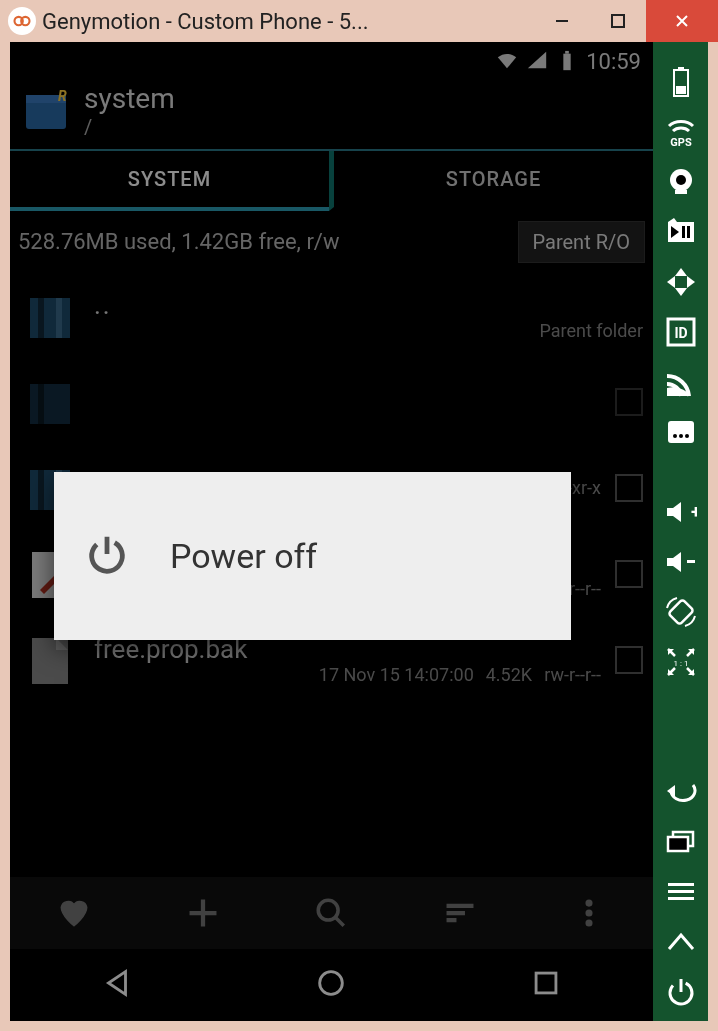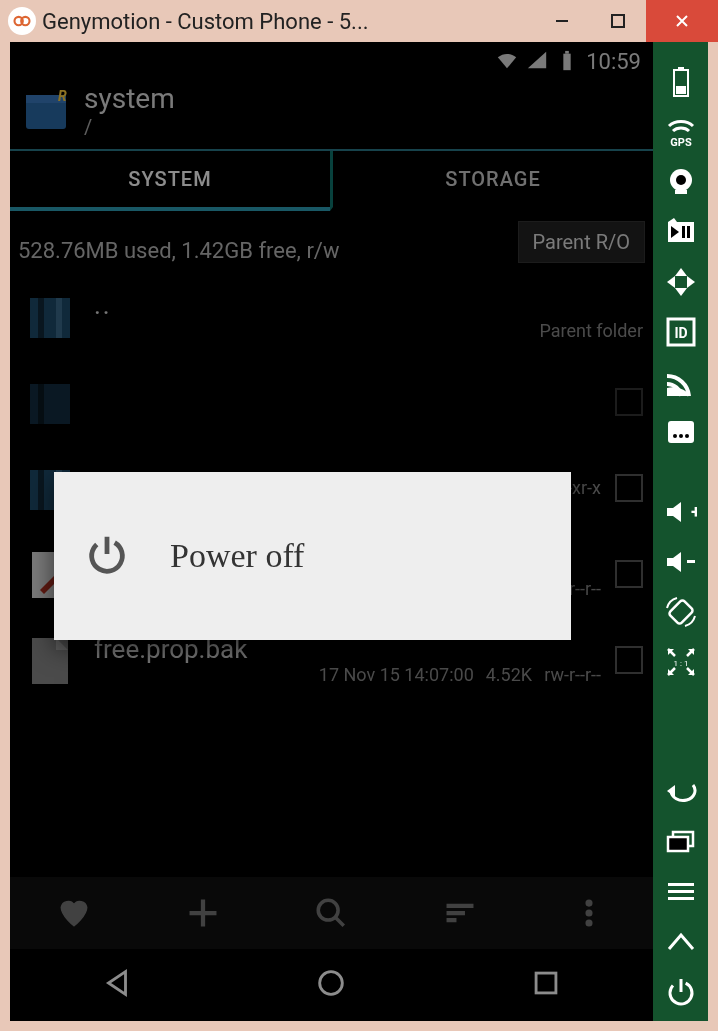--- a/index.html
+++ b/index.html
@@ -36,24 +36,24 @@
   .app-header .folder-icon { width: 52px; height: 52px; }
   .app-header .title { font-size: 28px; color: #ddd; line-height: 1.1; }
   .app-header .subtitle { font-size: 20px; color: #aaa; }
 
   .thin-hr { height: 2px; background: #2a7a8a; }
 
   
   .tabs { display: flex; height: 60px; }
   .tab { flex: 1; display:flex; align-items:center; justify-content:center; color:#ccc; font-size: 20px; font-weight: 500; letter-spacing: 1px; border-bottom: 4px solid transparent; }
   .tab.active { color: #fff; border-bottom-color: #2ea0b8; }
-  .tab + .tab { border-left: 3px solid #0f766e; }
-
-  
-  .stats-row { display:flex; align-items:flex-end; padding: 10px 8px; gap: 0; }
+  .tab + .tab { border-left: 5px solid #0f766e; }
+
+  
+  .stats-row { display:flex; align-items:center; padding: 10px 8px; gap: 0; }
   .stats-row .stats { font-size: 22px; color: #b8b8b8; flex:1; }
   .btn-flat { background: #222; border:1px solid #333; color:#ddd; padding: 8px 14px; font-size: 20px; }
 
   
   .file-list { flex:1; overflow:hidden; }
   .file-row { display:flex; align-items:center; padding: 6px 10px; gap: 14px; min-height: 86px; }
   .file-row .thumb { width: 60px; height: 64px; display:flex; align-items:center; justify-content:center; }
   .file-row .meta { flex:1; }
   .file-row .name { font-size: 26px; color: #d8d8d8; }
   .file-row .sub { font-size: 18px; color: #888; display:flex; gap: 12px; justify-content: flex-end; }
@@ -65,21 +65,21 @@
   .toolbar .tbtn svg { width: 34px; height: 34px; fill:#777; stroke:#777; }
 
   
   .navbar { height: 72px; background: #000; display:flex; justify-content:space-around; align-items:center; }
   .navbar .nbtn svg { width: 34px; height: 34px; stroke:#fff; fill:none; stroke-width:2; }
 
   
   .dialog { position: absolute; left: 44px; right: 82px; top: 430px; height: 168px; background: #eeeeee; box-shadow: 0 8px 24px rgba(0,0,0,0.6); display:flex; align-items:center; padding: 0 30px; gap: 40px; }
   .dialog .dicon { color:#555; }
   .dialog .dicon svg { width: 46px; height: 46px; }
-  .dialog .dtext { font-size: 34px; color: #333; font-family: Liberation Serif, serif; }
+  .dialog .dtext { font-size: 34px; color: #333; }
 </style>
 </head>
 <body>
 
 <div class="titlebar">
   <div class="app-icon">
     <svg viewBox="0 0 24 24">
         <circle cx="8" cy="12" r="5" fill="none" stroke="#d63" stroke-width="2.5"></circle>
         <circle cx="16" cy="12" r="5" fill="none" stroke="#d63" stroke-width="2.5"></circle>
       </svg>

